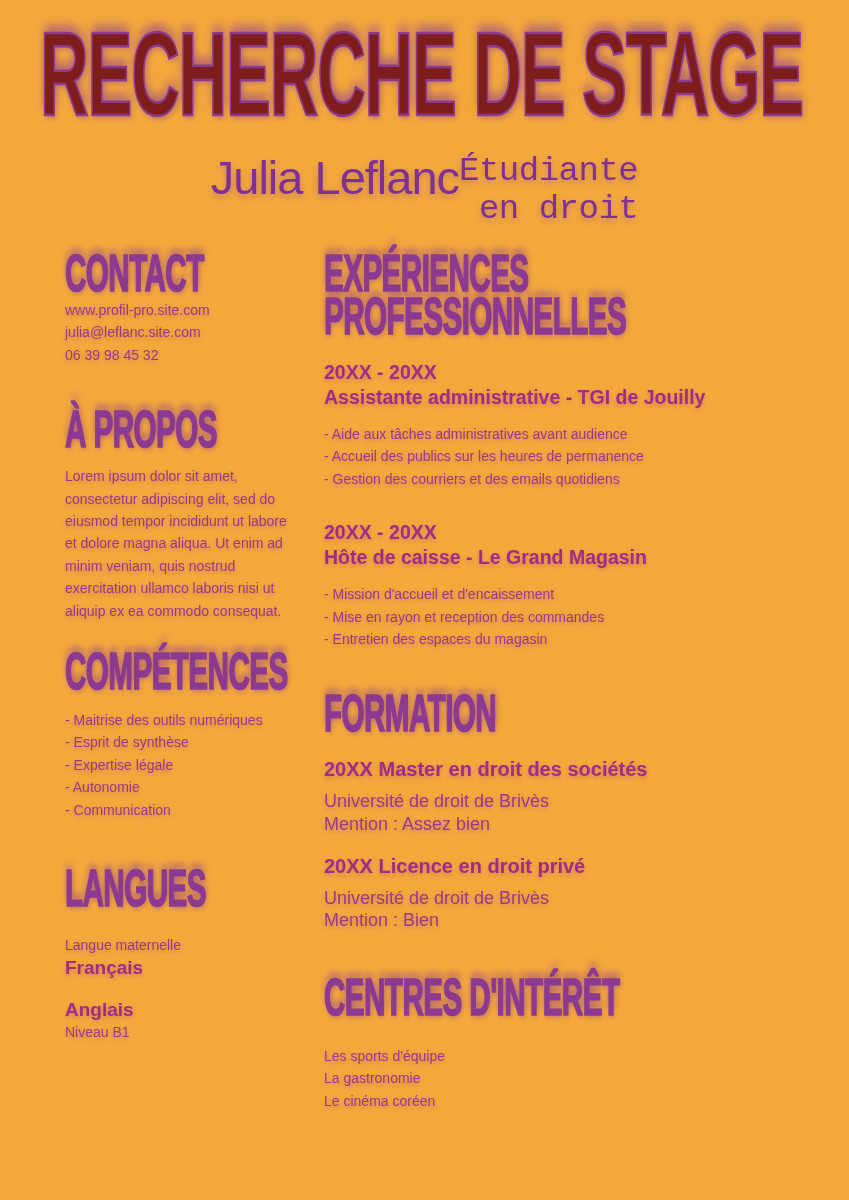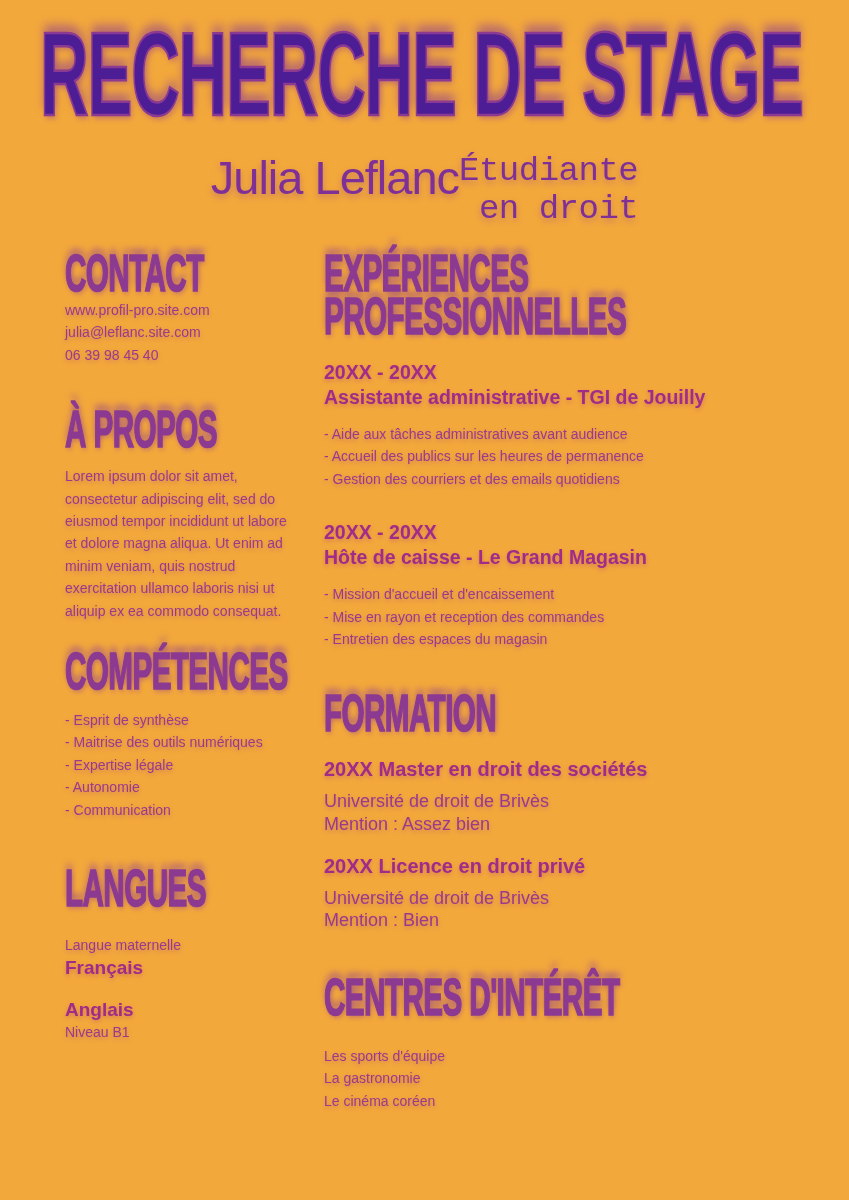--- a/index.html
+++ b/index.html
@@ -22,21 +22,21 @@
     transform: scaleX(0.57);
     transform-origin: 0 0;
     white-space: nowrap;
   }
   .big-title {
     margin: 0;
     font-size: 118px;
     line-height: 96px;
     font-weight: 700;
     letter-spacing: -2px;
-    color: #4c1d95;
+    color: #7f1d1d;
     -webkit-text-stroke: 2.5px #8C3A91;
     text-shadow: 0 -8px 12px rgba(140,58,145,0.55), 3px 4px 7px rgba(140,58,145,0.35);
     height: 108px;
   }
   .sec {
     margin: 0;
     font-size: 52px;
     line-height: 43px;
     font-weight: 700;
     letter-spacing: -1px;
@@ -129,32 +129,32 @@
   </header>
 
   <main class="columns">
 
     <aside class="col-left">
 
       <section>
         <h2 class="sec sec-contact"><span class="cond">CONTACT</span></h2>
         <div class="body-text">www.profil-pro.site.com</div>
         <div class="body-text">julia@leflanc.site.com</div>
-        <div class="body-text">06 39 98 45 40</div>
+        <div class="body-text">06 39 98 45 32</div>
       </section>
 
       <section>
         <h2 class="sec sec-about"><span class="cond">À PROPOS</span></h2>
         <p class="body-text about-text" style="margin:0">Lorem ipsum dolor sit amet, consectetur adipiscing elit, sed do eiusmod tempor incididunt ut labore et dolore magna aliqua. Ut enim ad minim veniam, quis nostrud exercitation ullamco laboris nisi ut aliquip ex ea commodo consequat.</p>
       </section>
 
       <section>
         <h2 class="sec sec-skills"><span class="cond">COMPÉTENCES</span></h2>
+        <div class="body-text">- Maitrise des outils numériques</div>
         <div class="body-text">- Esprit de synthèse</div>
-        <div class="body-text">- Maitrise des outils numériques</div>
         <div class="body-text">- Expertise légale</div>
         <div class="body-text">- Autonomie</div>
         <div class="body-text">- Communication</div>
       </section>
 
       <section>
         <h2 class="sec sec-langs"><span class="cond">LANGUES</span></h2>
         <div class="lang-block">
           <div class="body-text">Langue maternelle</div>
           <div class="body-text bold-magenta lang-name">Français</div>

